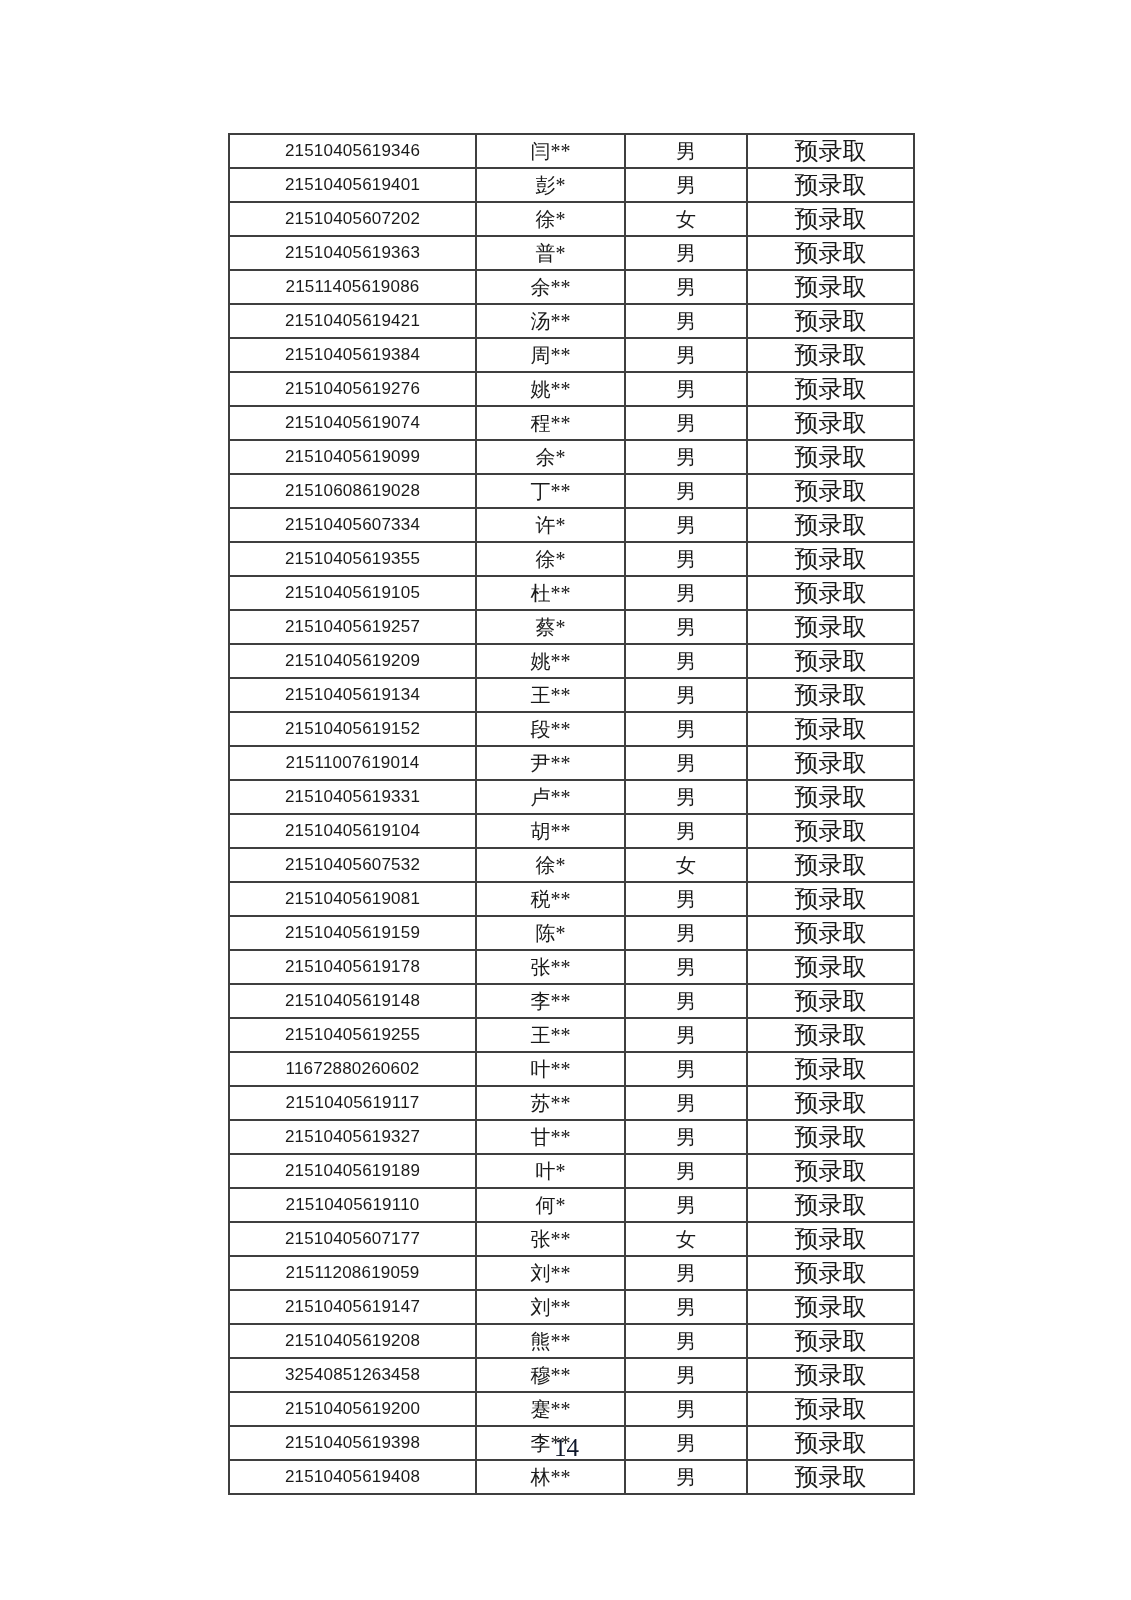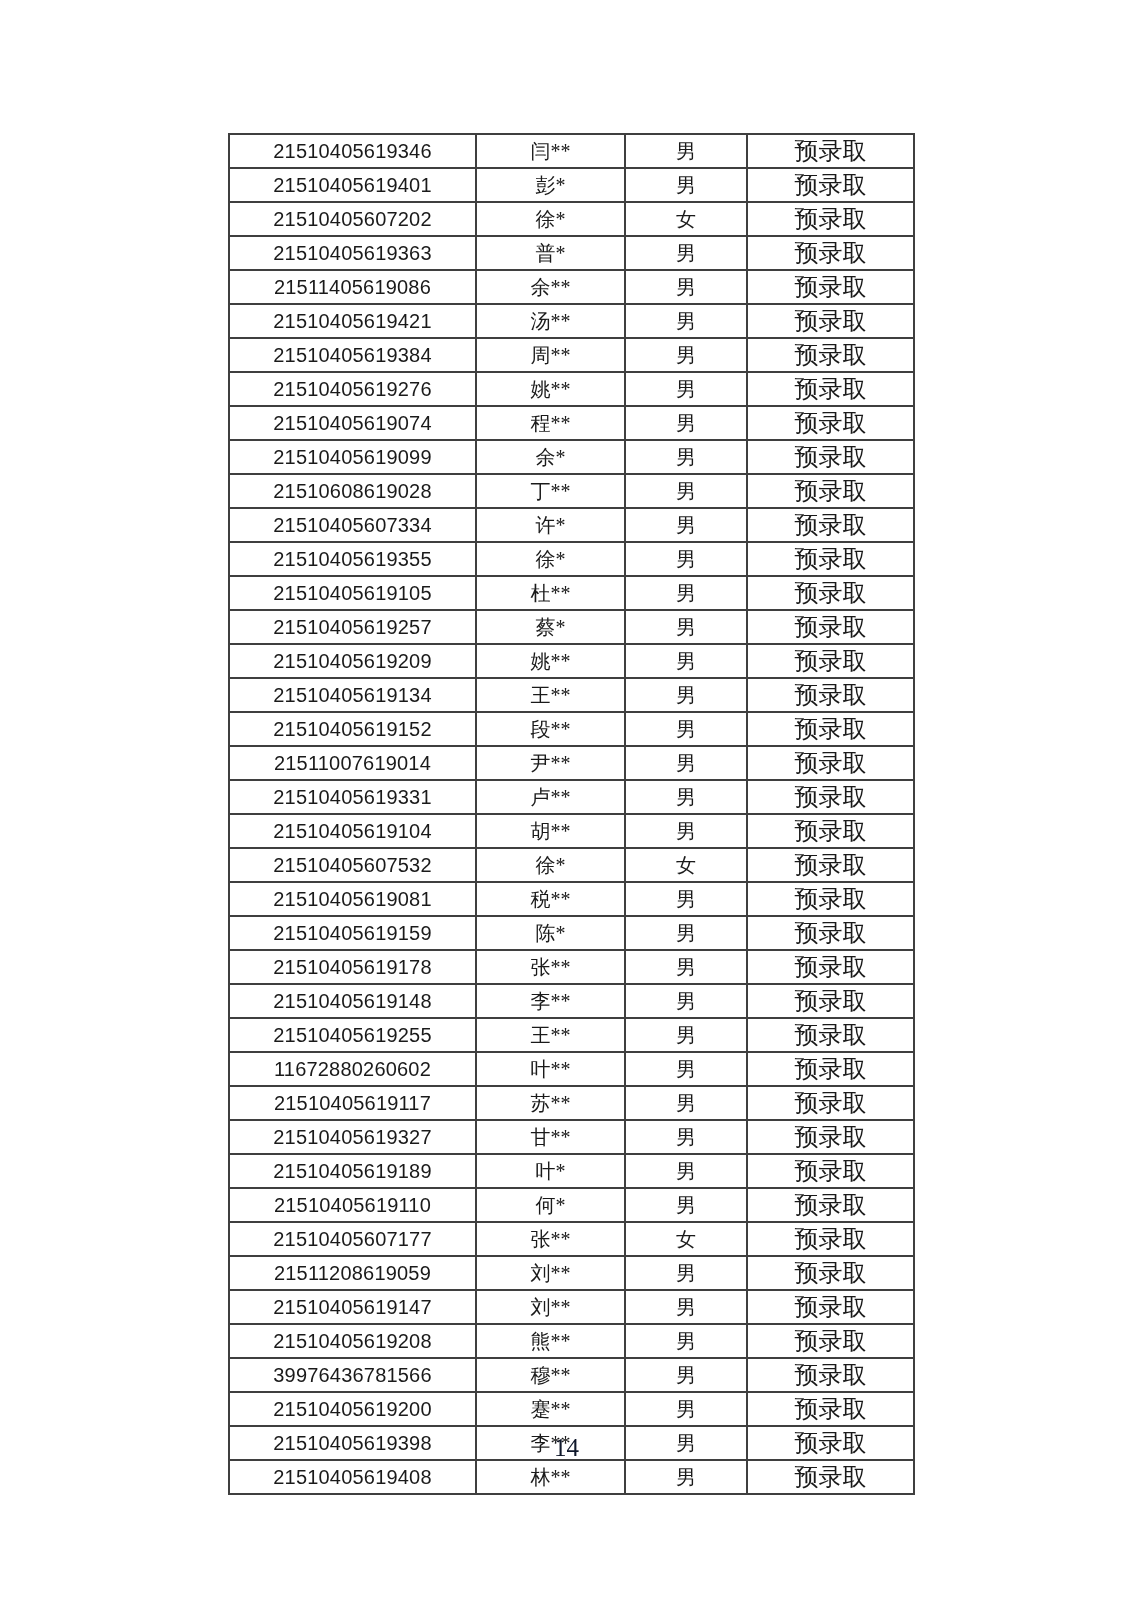--- a/index.html
+++ b/index.html
@@ -29,21 +29,21 @@
     height: 28px;
     padding: 0;
     text-align: center;
     vertical-align: middle;
     white-space: nowrap;
     overflow: hidden;
   }
   td.col-id {
     width: 245px;
     font-family: "Liberation Sans", sans-serif;
-    font-size: 20px;
+    font-size: 17px;
     letter-spacing: 0.2px;
   }
   td.col-name {
     width: 147px;
     font-family: "Liberation Serif", serif;
     font-size: 20px;
   }
   td.col-gender {
     width: 120px;
     font-family: "Liberation Serif", serif;
@@ -281,21 +281,21 @@
           <td class="col-gender">男</td>
           <td class="col-status">预录取</td>
         </tr>
         <tr>
           <td class="col-id">21510405619208</td>
           <td class="col-name">熊**</td>
           <td class="col-gender">男</td>
           <td class="col-status">预录取</td>
         </tr>
         <tr>
-          <td class="col-id">39976436781566</td>
+          <td class="col-id">32540851263458</td>
           <td class="col-name">穆**</td>
           <td class="col-gender">男</td>
           <td class="col-status">预录取</td>
         </tr>
         <tr>
           <td class="col-id">21510405619200</td>
           <td class="col-name">蹇**</td>
           <td class="col-gender">男</td>
           <td class="col-status">预录取</td>
         </tr>

